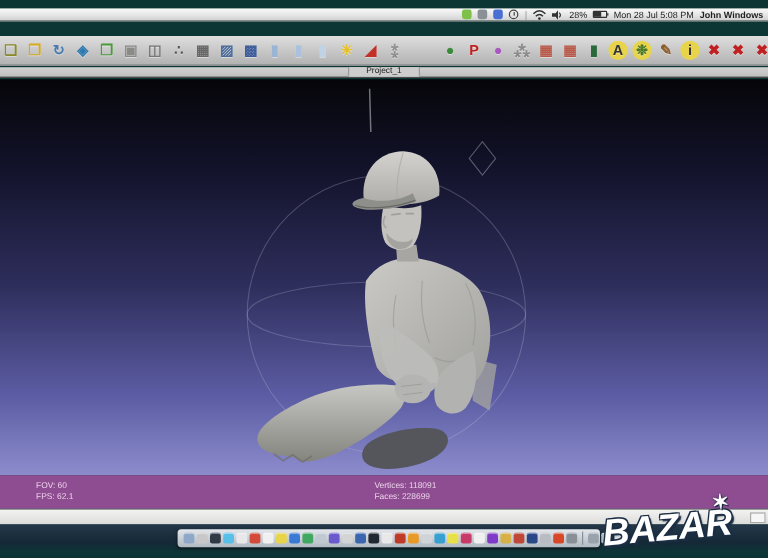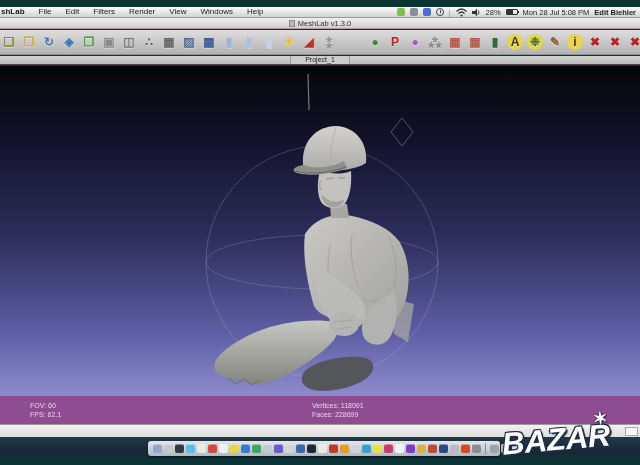--- a/index.html
+++ b/index.html
@@ -108,56 +108,42 @@
     text-shadow:0 0 2px #1c2e44, 1px 1px 0 #1c2e44; }
 </style>
 </head>
 <body>
 
 <div id="screen">
 
   <div class="top-strip"></div>
 
   <div class="menubar">
-    <div class="menu-items">
-        <span class="menu-item app">shLab</span>
-        <span class="menu-item">File</span>
-        <span class="menu-item">Edit</span>
-        <span class="menu-item">Filters</span>
-        <span class="menu-item">Render</span>
-        <span class="menu-item">View</span>
-        <span class="menu-item">Windows</span>
-        <span class="menu-item">Help</span>
-      </div>
     <div class="menu-status">
       <span class="mx mx-green"></span>
       <span class="mx mx-gray"></span>
       <span class="mx mx-blue"></span>
       <span class="clock"></span>
       <span class="msep">|</span>
       <svg width="11" height="9" viewBox="0 0 11 9">
         <path d="M0.5,3.5 Q5.5,-1.5 10.5,3.5" fill="none" stroke="#333" stroke-width="1.2"></path>
         <path d="M2.5,5.5 Q5.5,2.5 8.5,5.5" fill="none" stroke="#333" stroke-width="1.2"></path>
         <circle cx="5.5" cy="7.5" r="1.1" fill="#333"></circle>
       </svg>
       <svg width="9" height="9" viewBox="0 0 9 9">
         <polygon points="0,3 3,3 5,0.5 5,8.5 3,6 0,6" fill="#333"></polygon>
         <path d="M6,2.5 Q8,4.5 6,6.5" fill="none" stroke="#333" stroke-width="1"></path>
       </svg>
       <span>28%</span>
       <span class="batt"></span>
       <span>Mon 28 Jul  5:08 PM</span>
-      <span class="m-user">Edit Biehler</span>
+      <span class="m-user">John Windows</span>
     </div>
   </div>
 
-  <div class="titlebar">
-    <span class="doc-ico"></span>
-    <span>MeshLab v1.3.0</span>
-  </div>
 
   <div class="toolbar">
     <div class="tb-icons">
         <span class="tbi" style="color: rgb(138, 138, 42);">❏</span>
         <span class="tbi" style="color: rgb(216, 168, 32);">❒</span>
         <span class="tbi" style="color: rgb(74, 122, 176);">↻</span>
         <span class="tbi" style="color: rgb(46, 122, 176);">◈</span>
         <span class="tbi" style="color: rgb(74, 154, 58);">❒</span>
         <span class="tbi" style="color: rgb(138, 138, 136);">▣</span>
         <span class="tbi" style="color: rgb(119, 119, 119);">◫</span>

